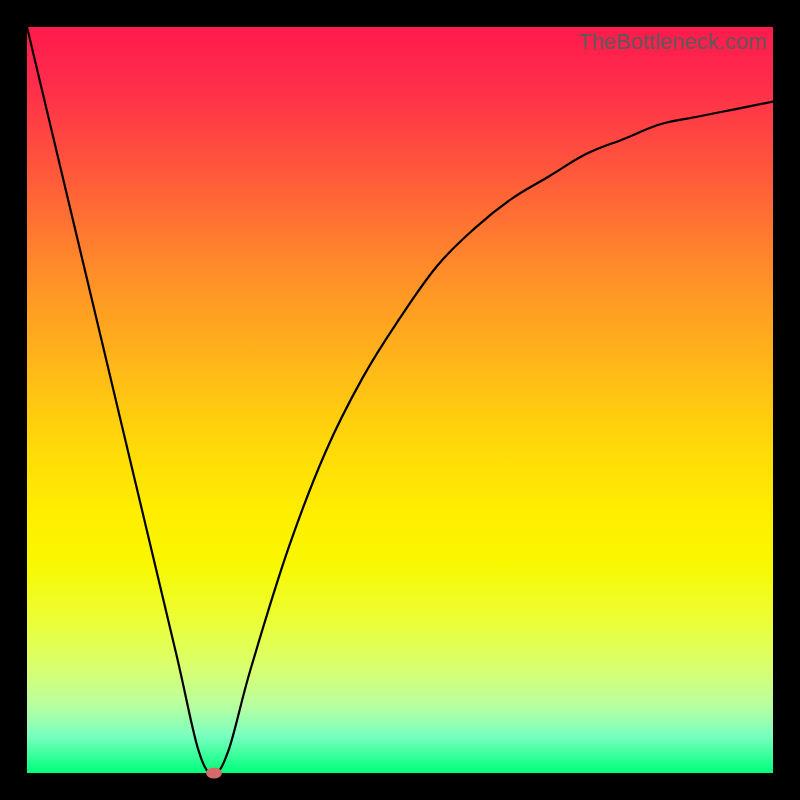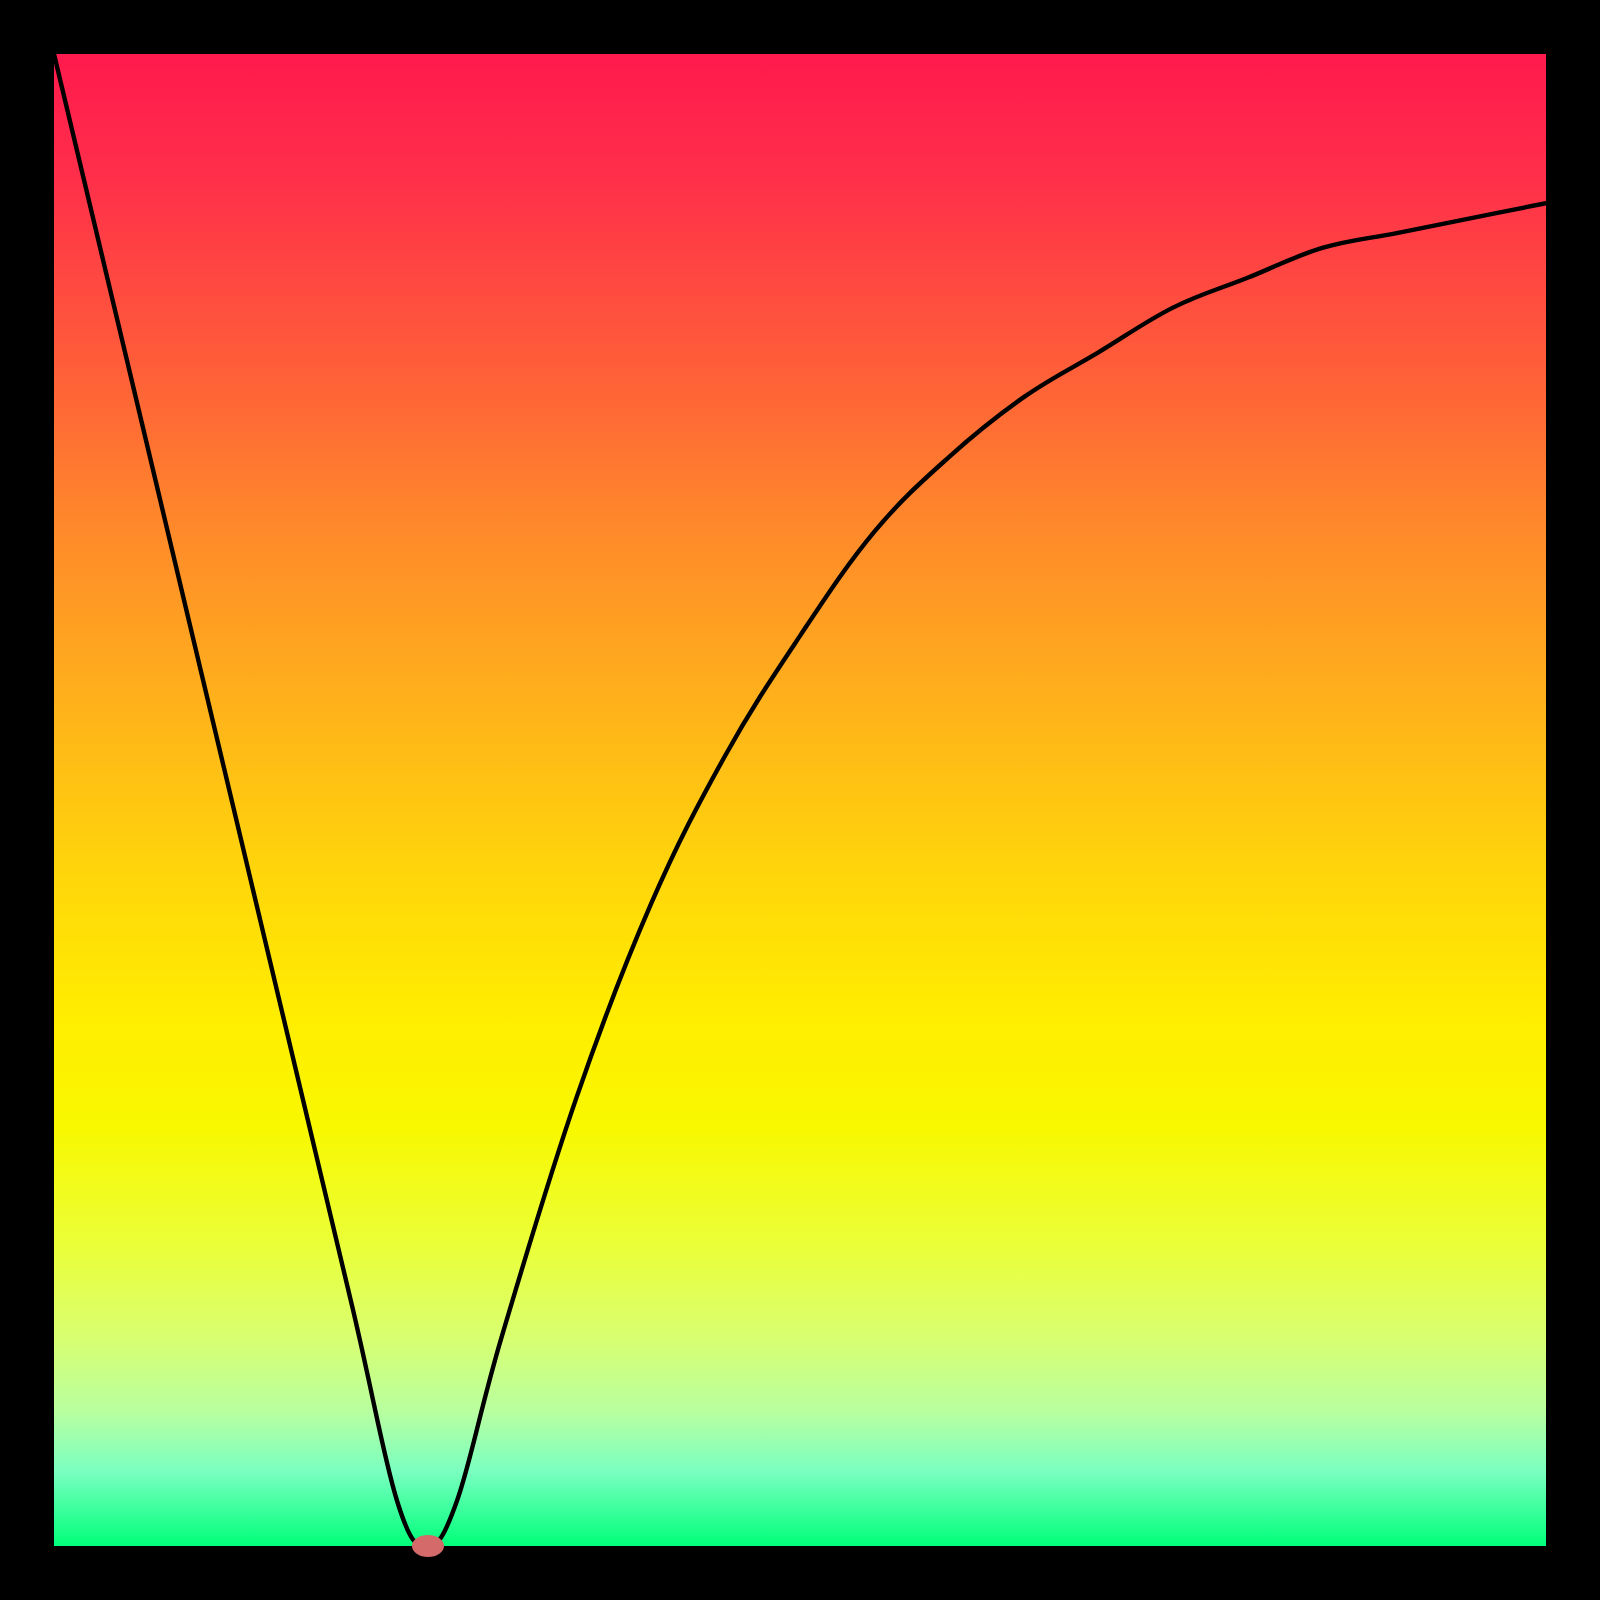--- a/index.html
+++ b/index.html
@@ -62,18 +62,19 @@
     border-radius: 50%;
     background: #d46a6a;
     transform: translate(-50%, -50%);
   }
 </style>
 </head>
 <body>
 
 <div class="chart-container">
   <div class="plot-area">
+    <div class="watermark">TheBottleneck.com</div>
     <svg class="curve" viewBox="0 0 746 746" preserveAspectRatio="none">
       <path id="curve-path" fill="none" stroke="#000" stroke-width="2.2" stroke-linecap="round" d="M 0 0 C 6.714 28.198799999999995 23.872000000000003 100.26239999999996 37.300000000000004 156.65999999999997 C 50.72800000000001 213.05759999999998 61.17200000000001 256.92240000000004 74.60000000000001 313.32000000000005 C 88.028 369.71760000000006 98.472 413.5824 111.89999999999999 469.98 C 125.32799999999999 526.3776 138.4576 580.9848 149.20000000000002 626.64 C 159.94240000000002 672.2952 164.866 702.1352 171.58 723.62 C 178.294 745.1048 181.1288 746 186.5 746 C 191.8712 746 194.70600000000002 742.4192 201.42000000000002 723.62 C 208.13400000000001 704.8208 213.05759999999998 677.8155999999999 223.79999999999998 641.56 C 234.5424 605.3044 247.67199999999997 561.1412 261.09999999999997 522.2 C 274.52799999999996 483.25880000000006 284.97200000000004 456.10440000000006 298.40000000000003 425.22 C 311.82800000000003 394.3356 322.272 374.79040000000003 335.7 350.62 C 349.128 326.4496 359.572 311.082 373 290.94 C 386.428 270.798 396.872 254.8336 410.3 238.71999999999997 C 423.728 222.60639999999995 434.17199999999997 213.50519999999995 447.59999999999997 201.41999999999996 C 461.02799999999996 189.33479999999997 471.47200000000004 180.97960000000003 484.90000000000003 171.58000000000004 C 498.32800000000003 162.18040000000005 508.77199999999993 157.25679999999994 522.1999999999999 149.19999999999993 C 535.6279999999999 141.14319999999992 546.072 133.53400000000005 559.5 126.82000000000005 C 572.928 120.10600000000005 583.3720000000001 117.27119999999998 596.8000000000001 111.89999999999998 C 610.2280000000001 106.52879999999998 620.672 101.00840000000002 634.1 96.98000000000002 C 647.528 92.95160000000001 657.972 92.20559999999999 671.4 89.51999999999998 C 684.828 86.83439999999997 695.2719999999999 84.74559999999994 708.6999999999999 82.05999999999995 C 722.1279999999999 79.37439999999995 739.286 75.9428 746 74.60000000000002"></path>
     </svg>
     <div id="marker" class="marker" style="left: 186.5px; top: 746px;"></div>
   </div>
 </div>
 
 </body></html>

